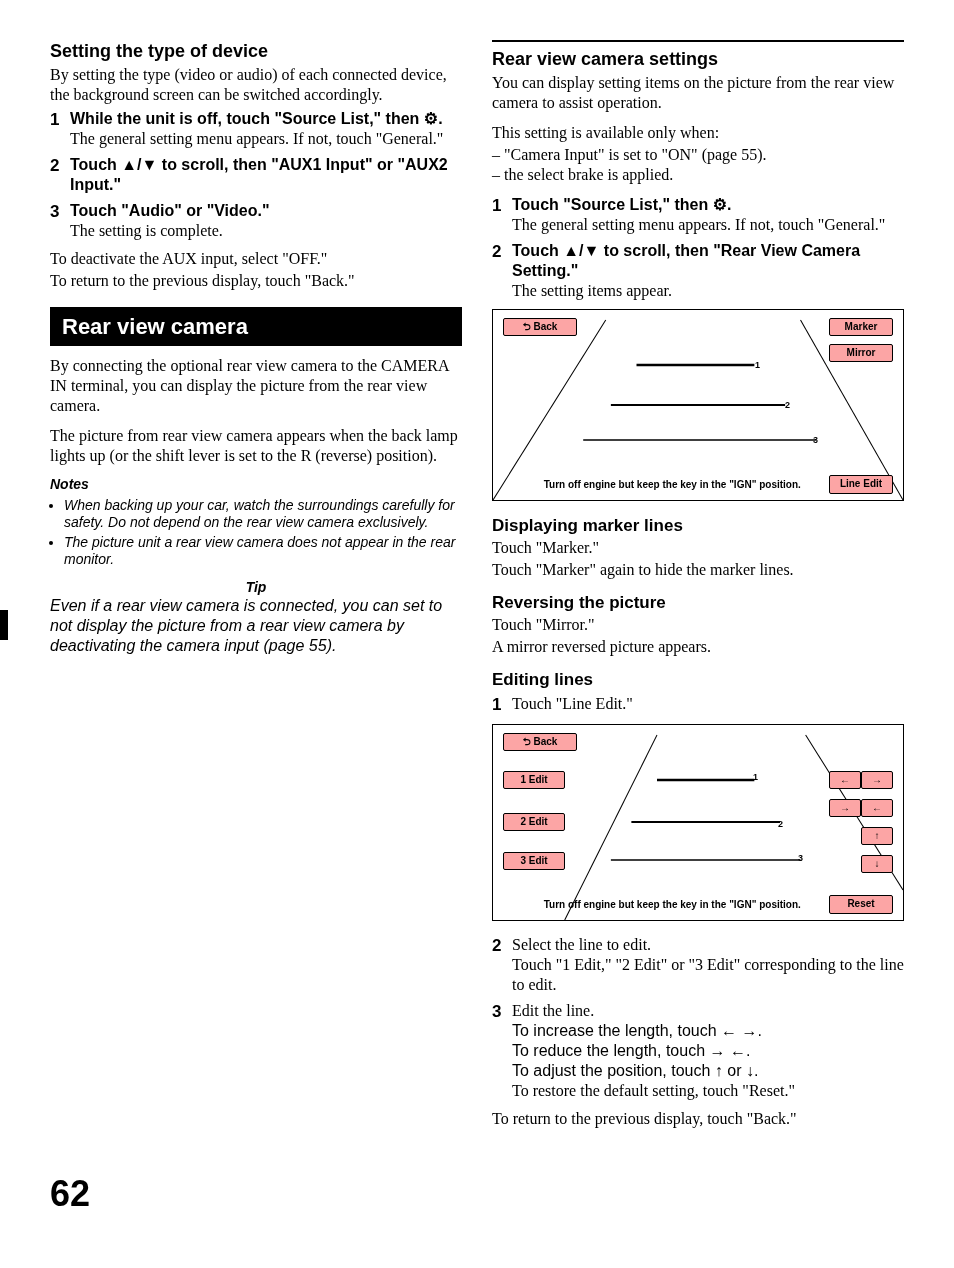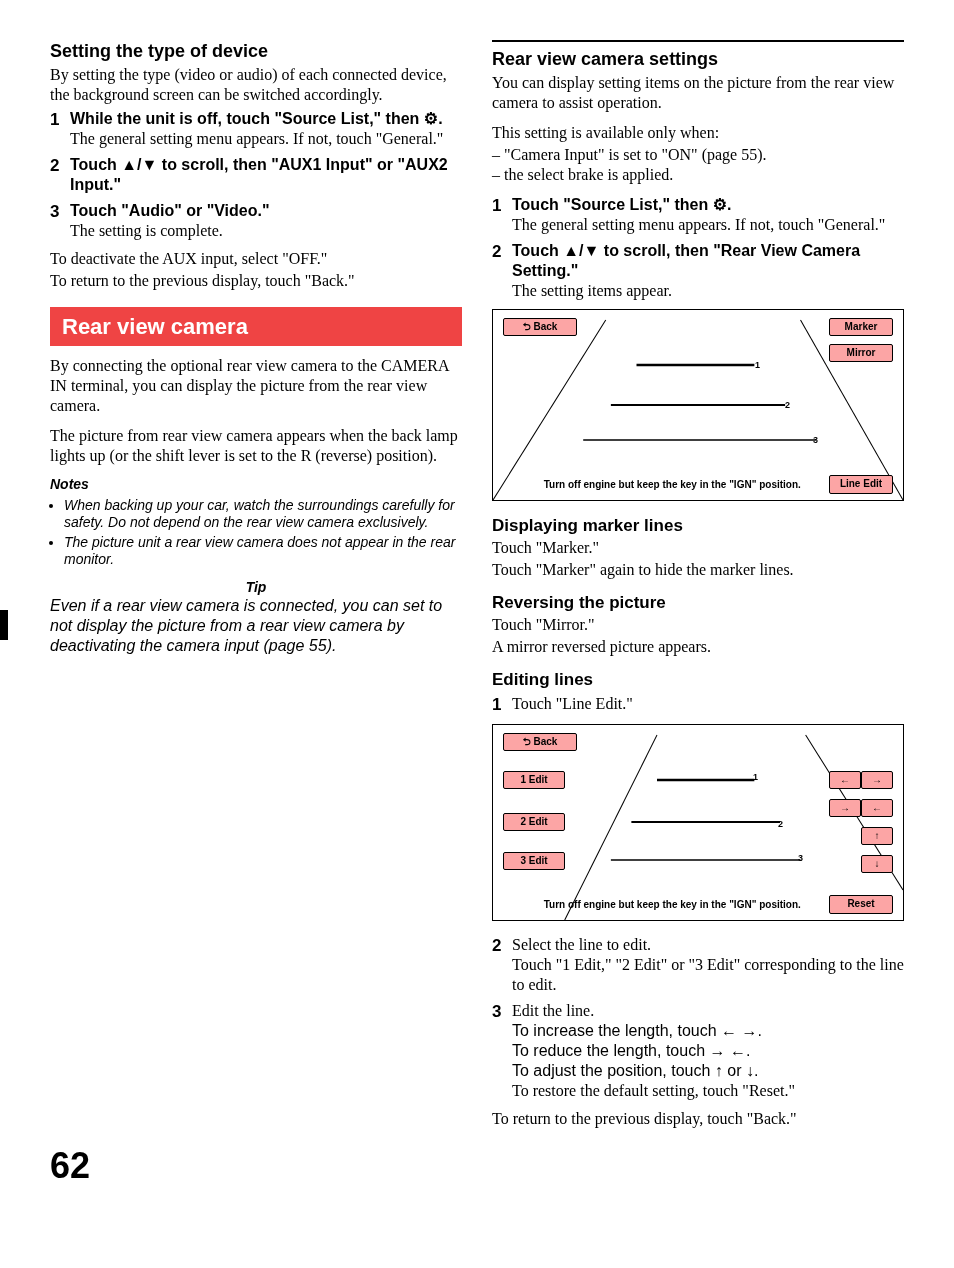--- a/index.html
+++ b/index.html
@@ -23,21 +23,21 @@
   .h-sub { font-family: Arial, Helvetica, sans-serif; font-weight: bold; font-size: 18px; margin: 0 0 2px 0; }
   .h-sub2 { font-family: Arial, Helvetica, sans-serif; font-weight: bold; font-size: 17px; margin: 12px 0 2px 0; }
   p { margin: 0 0 10px 0; }
   .tight { margin: 0 0 2px 0; }
   .ol-steps { list-style: none; padding-left: 0; margin: 4px 0 8px 0; }
   .ol-steps > li { display: flex; margin-bottom: 6px; }
   .ol-steps .num { font-family: Arial, Helvetica, sans-serif; font-weight: bold; font-size: 17px; width: 20px; flex-shrink: 0; }
   .ol-steps .body { flex: 1; }
   .step-lead { font-family: Arial, Helvetica, sans-serif; font-weight: bold; }
   .section-bar {
-    background: #ef4444;
+    background: #000000;
     color: #fff;
     font-family: Arial, Helvetica, sans-serif;
     font-weight: bold;
     font-size: 22px;
     padding: 6px 12px;
     margin: 16px 0 10px 0;
   }
   .notes-h { font-family: Arial, Helvetica, sans-serif; font-weight: bold; font-style: italic; font-size: 14px; margin-bottom: 3px; }
   .notes-ul { margin: 2px 0 10px 0; padding-left: 14px; font-family: Arial, Helvetica, sans-serif; font-style: italic; font-size: 14px; }
   .notes-ul li { margin-bottom: 2px; }
@@ -63,21 +63,21 @@
     position: absolute;
     text-align: center;
     border-radius: 2px;
   }
   .ss-label { position: absolute; font-size: 9px; font-weight: bold; }
   .ss-caption { position: absolute; font-size: 10px; font-weight: bold; bottom: 8px; left: 50%; transform: translateX(-60%); white-space: nowrap; }
   .page-num {
     font-family: Arial, Helvetica, sans-serif;
     font-weight: bold;
     font-size: 36px;
-    margin-top: 4px;
+    margin-top: 32px;
   }
   .arrow-inline { font-family: Arial, sans-serif; }
   .black-tab {
     position: absolute;
     left: 0;
     top: 610px;
     width: 8px;
     height: 30px;
     background: #000;
   }

